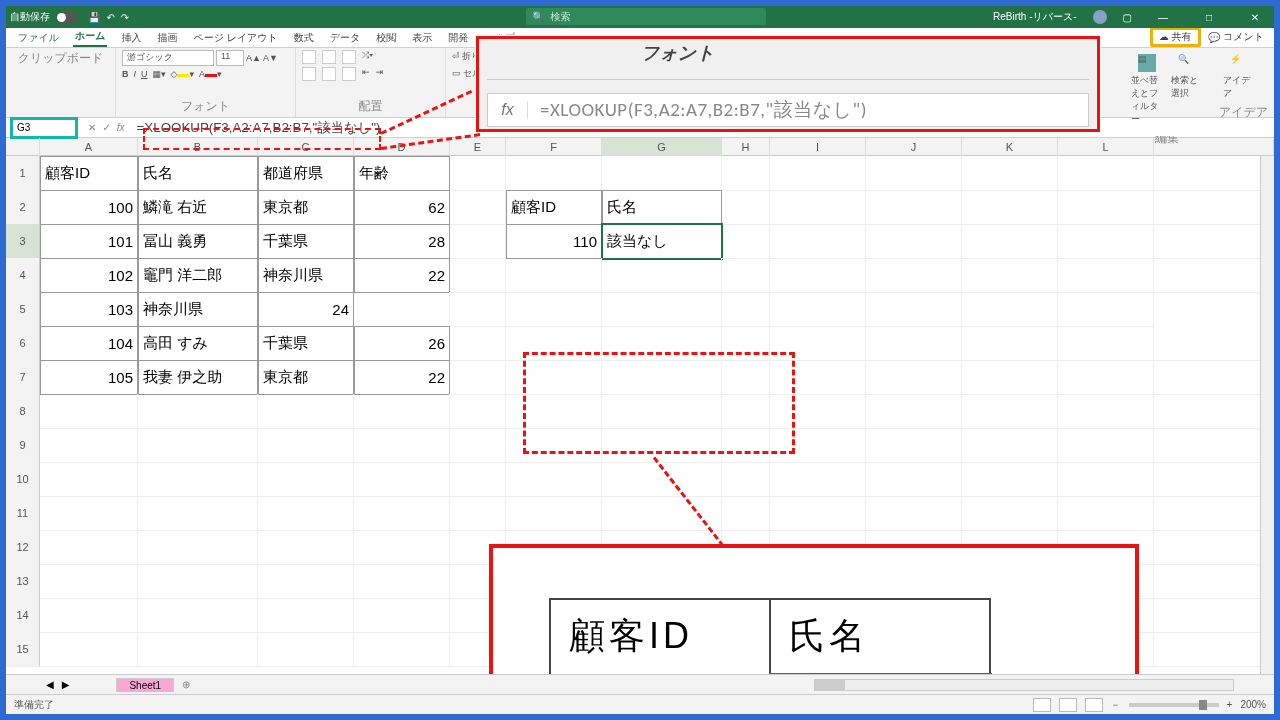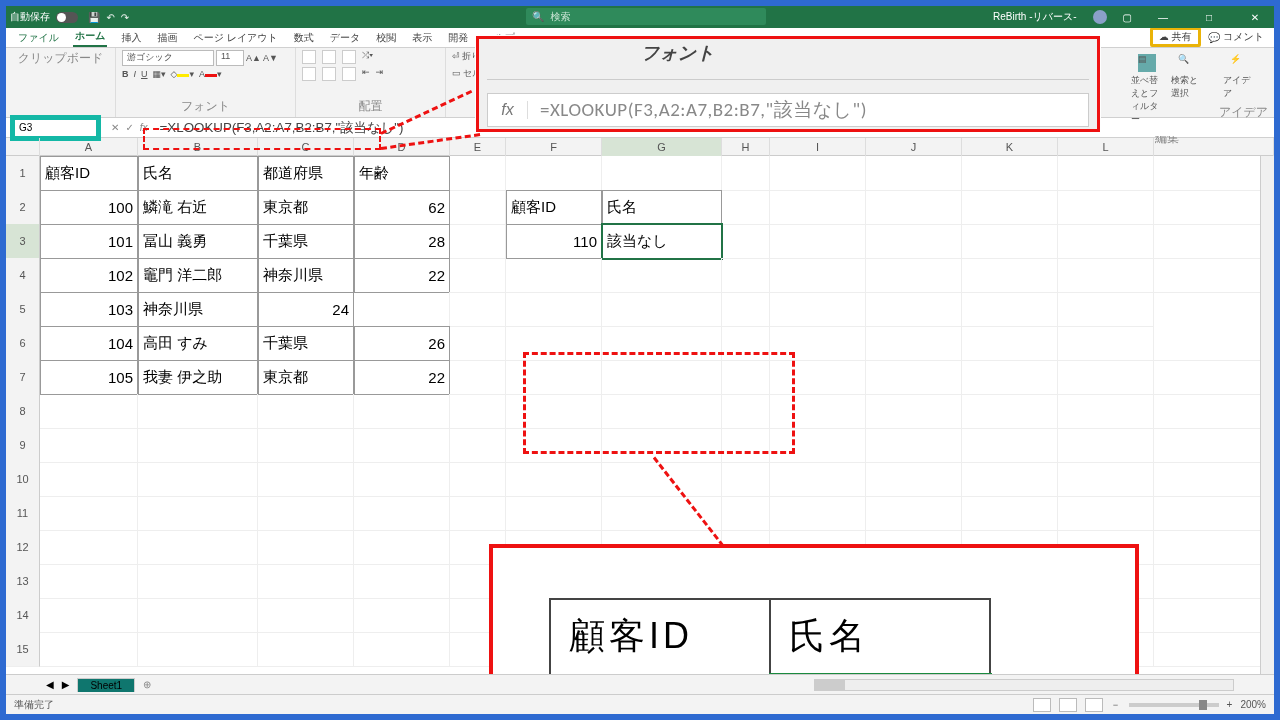--- a/index.html
+++ b/index.html
@@ -96,21 +96,21 @@
 
   
   .fbar {
     height:20px;
     border-bottom:1px solid #d0d0d0;
     display:flex;
     align-items:center;
     background:#fff;
     font-size:10px;
   }
-  .namebox { width:91px; border:5px solid #14b8a6; height:16px; margin:0 4px; padding:8px 4px; display:flex; align-items:center; background:#fff;}
+  .namebox { width:68px; border:3px solid #14b8a6; height:16px; margin:0 4px; padding:8px 4px; display:flex; align-items:center; background:#fff;}
   .fx-controls { display:flex; gap:6px; color:#888; padding:0 6px;}
   .formula-input { flex:1; height:16px; border:none; padding:0 6px; color:#444; }
   
   .formula-callout {
     position:absolute;
     left:137px; top:122px;
     width:238px; height:22px;
     border: 2.5px dashed #e11;
     pointer-events:none;
   }
@@ -208,21 +208,21 @@
     content:""; position:absolute; right:-4px; bottom:-4px;
     width:7px;height:7px;background:#1a8a3e;
   }
 
   
   .tabbar {
     position:absolute; left:0; right:0; bottom:20px;
     height:20px; background:#f3f3f3; border-top:1px solid #ccc;
     display:flex; align-items:center; font-size:10px; gap:8px; padding:0 40px;
   }
-  .sheet-tab { background:#0f766e; border:1px solid #ccc; border-bottom:none; padding:1px 12px;}
+  .sheet-tab { background:#f9a8d4; border:1px solid #ccc; border-bottom:none; padding:1px 12px;margin-left:39px;}
   .addsheet { color:#888;}
   .hscroll { margin-left:auto; width:420px; height:12px; background:#eee; border:1px solid #ccc; position:relative;}
   .hscroll .thumb{position:absolute;left:0;top:0;bottom:0;width:30px;background:#ccc;}
 
   
   .status {
     position:absolute; left:0; right:0; bottom:0;
     height:20px; background:#f3f3f3; border-top:1px solid #ccc;
     display:flex; align-items:center; font-size:10px; color:#555; padding:0 8px;
   }

